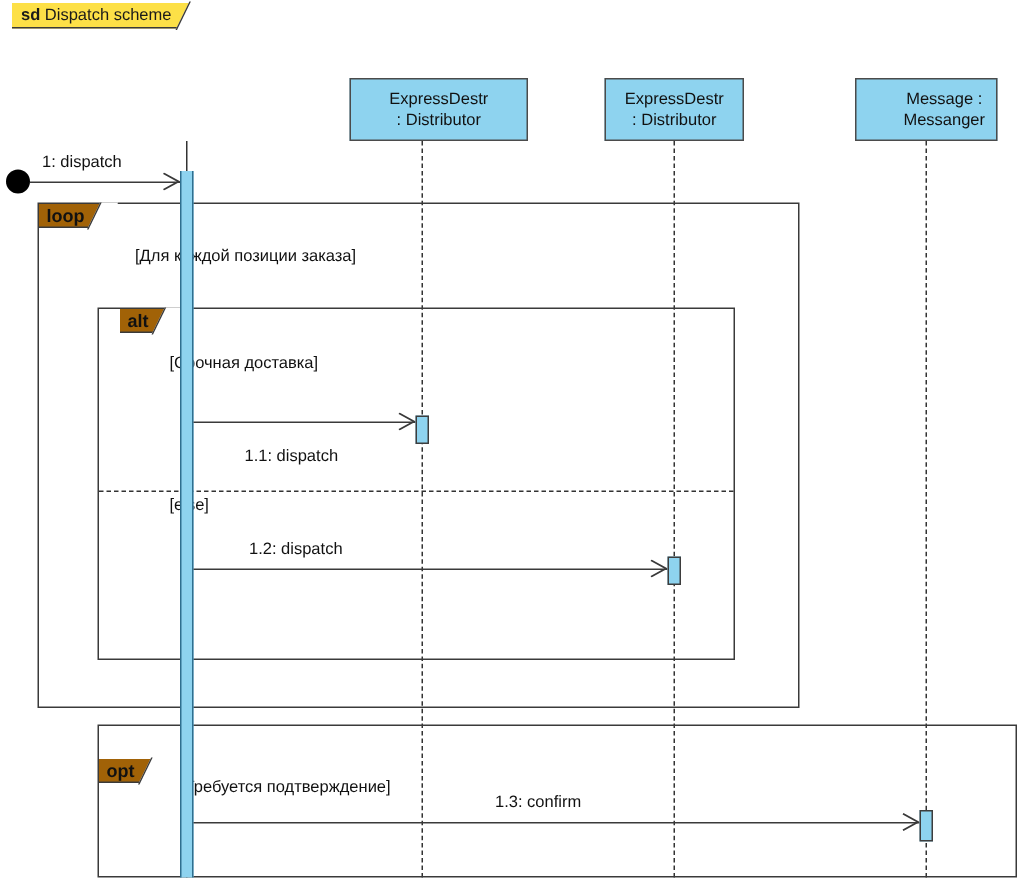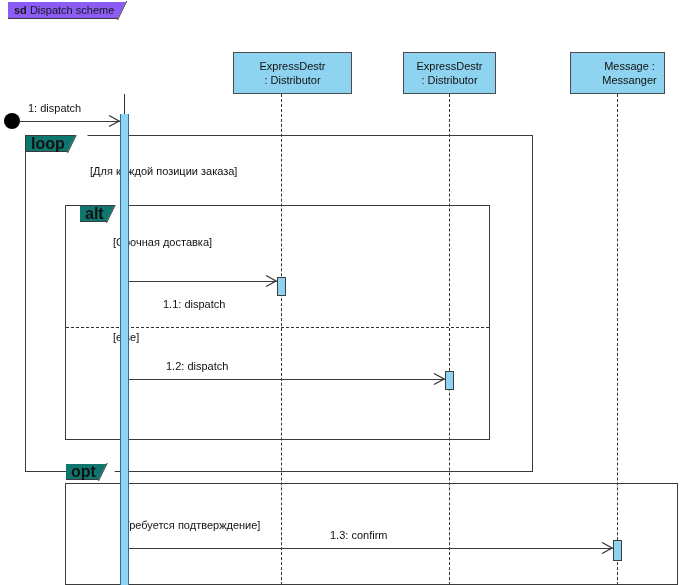--- a/index.html
+++ b/index.html
@@ -23,21 +23,21 @@
   
   .frame-tab {
     position: absolute;
     left: 8px;
     top: 2px;
     height: 17px;
     padding: 0 16px 4px 6px;
     border: 1px solid #3a3a3a;
     border-top: none;
     border-left: none;
-    background: #8b5cf6;
+    background: #fde047;
     font-size: 11px;
     line-height: 17px;
     color: #1a1a1a;
     white-space: nowrap;
     box-sizing: border-box;
   }
   .frame-tab::after {
     
     content: "";
     position: absolute;
@@ -103,22 +103,22 @@
     box-sizing: border-box;
     background: transparent;
   }
   .fragment-label {
     position: absolute;
     height: 16px;
     padding: 0 13px 0 5px;
     border: 1px solid #3a3a3a;
     border-top: none;
     border-left: none;
-    background: #0f766e;
-    font-size: 16px;
+    background: #a16207;
+    font-size: 12px;
     font-weight: bold;
     line-height: 16px;
     color: #111111;
     white-space: nowrap;
     box-sizing: border-box;
   }
   .fragment-label::after {
     content: "";
     position: absolute;
     right: -1px;
@@ -203,21 +203,21 @@
   <div class="fragment-label" style="left:26px; top:136px;">loop</div>
   <div class="guard" style="left:90px; top:165px;">[Для каждой позиции заказа]</div>
 
   <div class="fragment" style="left:65px; top:205px; width:425px; height:235px;"></div>
   <div class="fragment-label" style="left:80px; top:206px;text-align:center;">alt</div>
   <div class="guard" style="left:113px; top:236px;">[Срочная доставка]</div>
   <div class="fragment-divider" style="left:66px; top:327px; width:423px;"></div>
   <div class="guard" style="left:113px; top:331px;">[else]</div>
 
   <div class="fragment" style="left:65px; top:483px; width:613px; height:102px;"></div>
-  <div class="fragment-label" style="left:66px; top:464px;">opt</div>
+  <div class="fragment-label" style="left:66px; top:506px;">opt</div>
   <div class="guard" style="left:120px; top:519px;">[Требуется подтверждение]</div>
 
   <div class="found-dot" style="left:4px; top:113px;"></div>
   <div class="msg-line" style="left:20px; top:121px; width:100px;"></div>
   <svg class="arrowhead" style="left:108px; top:115px;" viewBox="0 0 12 12">
     <path d="M1 0.5 L11 6 L1 11.5" fill="none" stroke="#3a3a3a" stroke-width="1.2"></path>
   </svg>
   <div class="msg-label" style="left:28px; top:102px;">1: dispatch</div>
 
   <div class="activation slim" style="left:120px; top:114px; width:9px; height:471px;"></div>

